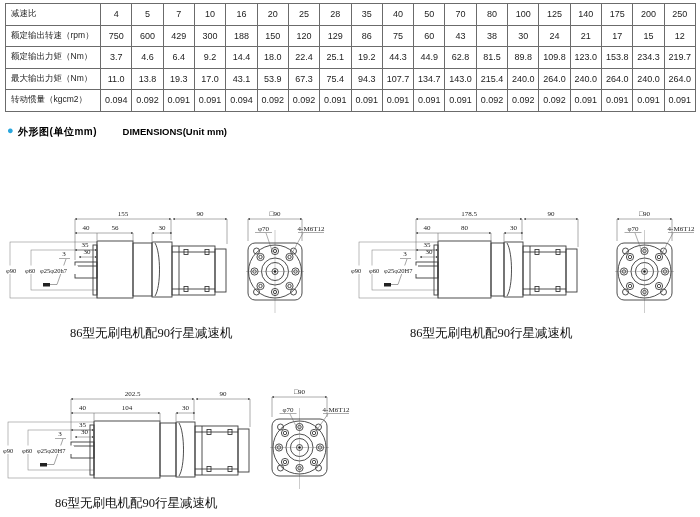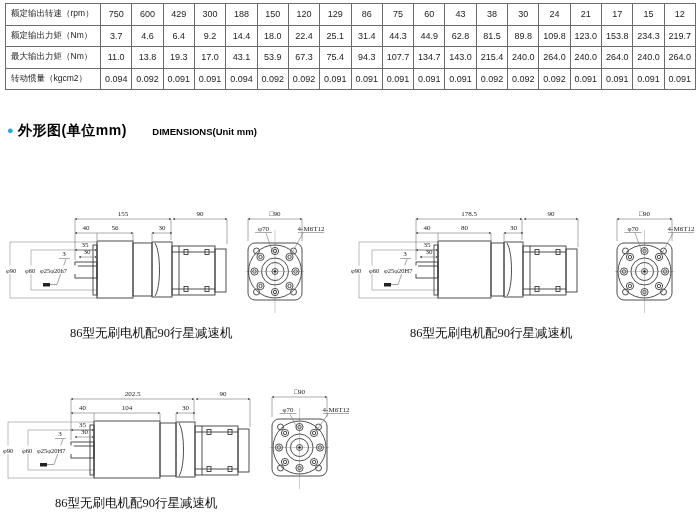--- a/index.html
+++ b/index.html
@@ -6,39 +6,61 @@
   .page{position:relative;width:700px;height:517px;background:#fff;overflow:hidden;
         font-family:"Liberation Sans",sans-serif;color:#222;}
   
   .spec{position:absolute;left:5px;top:3px;width:691px;border-collapse:collapse;table-layout:fixed;}
   .spec td{border:1px solid #6b6b6b;height:20.5px;text-align:center;font-size:9px;color:#222;
            padding:0;white-space:nowrap;overflow:hidden;}
   .spec td.lbl{width:89px;text-align:left;padding-left:5px;font-size:8.5px;}
   
   .sec-title{position:absolute;left:7px;top:121px;font-weight:bold;color:#000;}
   .sec-title .bullet{color:#2aa7de;font-size:11px;vertical-align:1px;}
-  .sec-title .cn{font-size:14px;letter-spacing:0.5px;}
+  .sec-title .cn{font-size:10px;letter-spacing:0.5px;}
   .sec-title .en{font-size:9.5px;padding-left:21px;}
   .sec-note{position:absolute;left:8px;top:141px;font-size:10px;color:#333;}
   .sec-note .en{font-weight:bold;color:#444;}
   
   .caption{position:absolute;width:210px;text-align:left;font-family:"Liberation Serif",serif;
            font-size:12.5px;color:#111;}
   svg{position:absolute;left:0;top:0;}
   svg text{font-family:"Liberation Serif",serif;fill:#222;}
   .dimtx{font-size:7px;}
   .diatx{font-size:6.5px;}
 </style>
 </head>
 <body>
 
 <div class="page">
 
   <table class="spec">
     <tbody>
+        <tr>
+          <td class="lbl">减速比</td>
+          <td>4</td>
+          <td>5</td>
+          <td>7</td>
+          <td>10</td>
+          <td>16</td>
+          <td>20</td>
+          <td>25</td>
+          <td>28</td>
+          <td>35</td>
+          <td>40</td>
+          <td>50</td>
+          <td>70</td>
+          <td>80</td>
+          <td>100</td>
+          <td>125</td>
+          <td>140</td>
+          <td>175</td>
+          <td>200</td>
+          <td>250</td>
+        </tr>
         <tr>
           <td class="lbl">额定输出转速（rpm）</td>
           <td>750</td>
           <td>600</td>
           <td>429</td>
           <td>300</td>
           <td>188</td>
           <td>150</td>
           <td>120</td>
           <td>129</td>
@@ -57,21 +79,21 @@
         <tr>
           <td class="lbl">额定输出力矩（Nm）</td>
           <td>3.7</td>
           <td>4.6</td>
           <td>6.4</td>
           <td>9.2</td>
           <td>14.4</td>
           <td>18.0</td>
           <td>22.4</td>
           <td>25.1</td>
-          <td>31.4</td>
+          <td>19.2</td>
           <td>44.3</td>
           <td>44.9</td>
           <td>62.8</td>
           <td>81.5</td>
           <td>89.8</td>
           <td>109.8</td>
           <td>123.0</td>
           <td>153.8</td>
           <td>234.3</td>
           <td>219.7</td>

